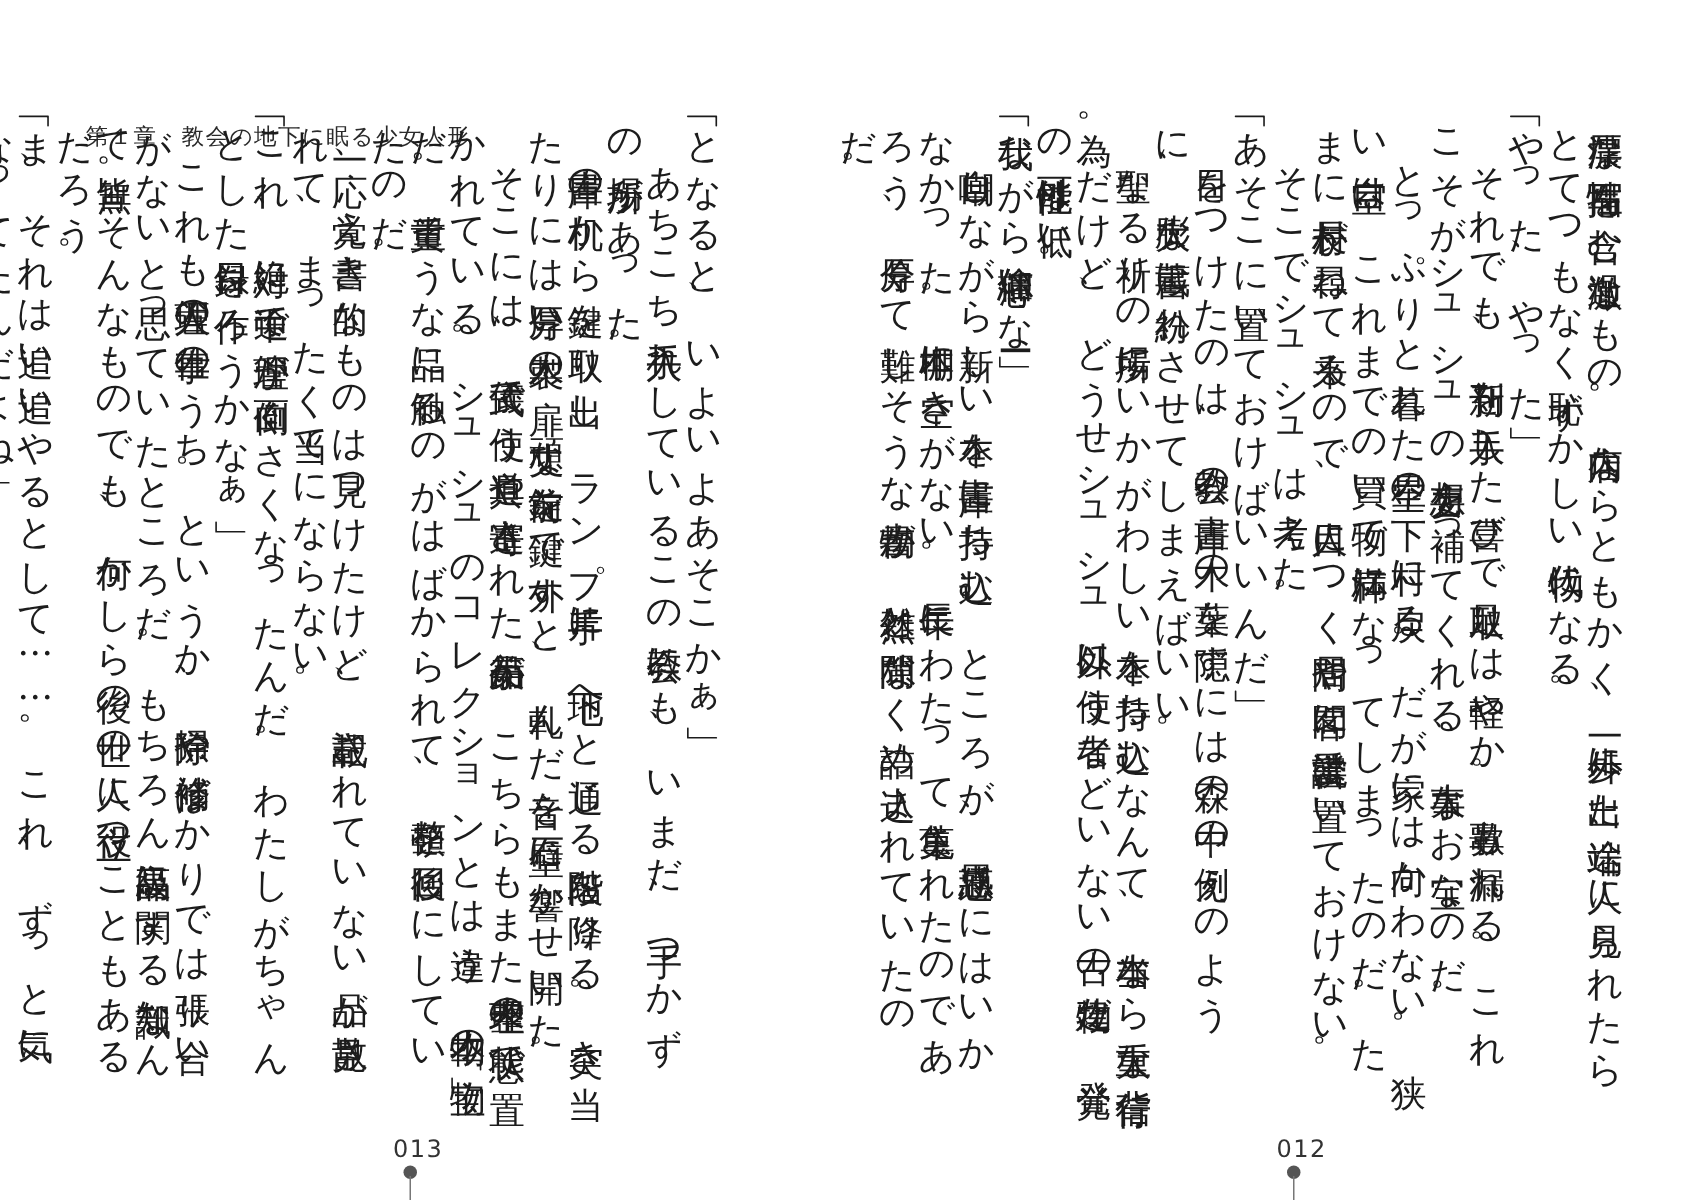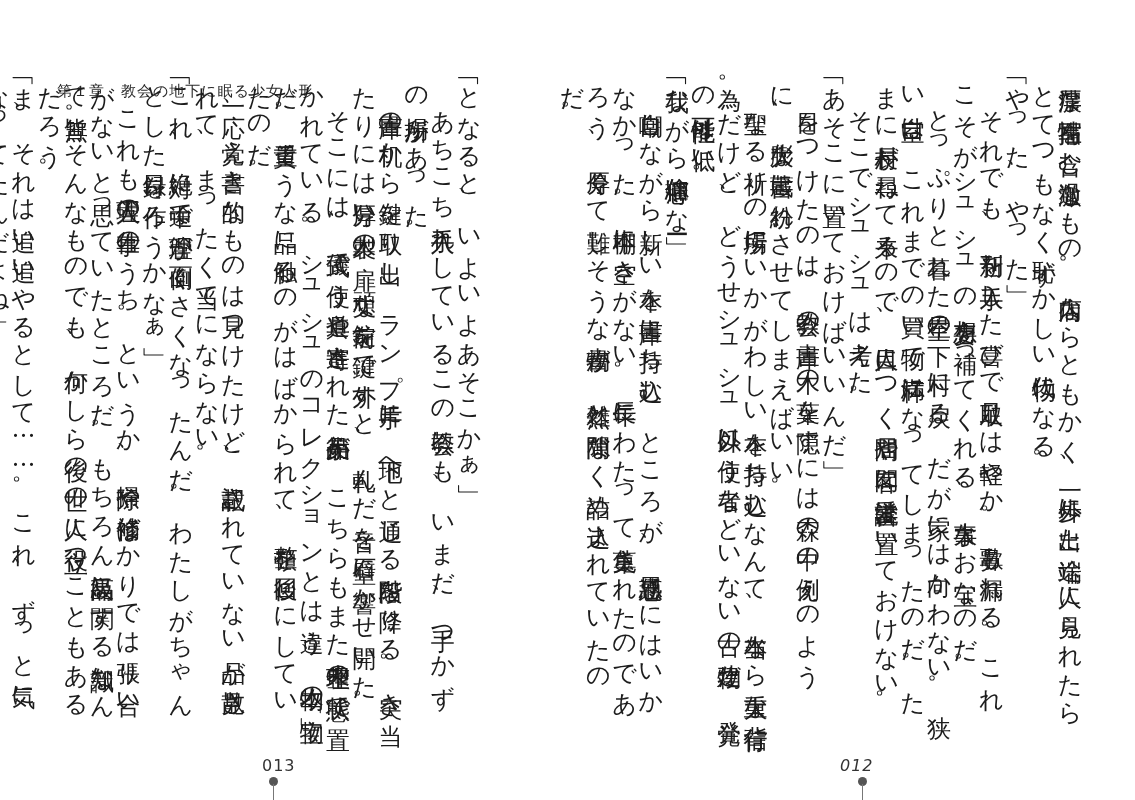--- a/index.html
+++ b/index.html
@@ -55,18 +55,18 @@
       <p class="para">「やった、やった」</p>
       <p class="para indent">それでも、新刊を入手した喜びで足取りは軽やか。鼻歌も漏れる。これこそがシュシュの妄想力を補ってくれる、大事なお宝なのだ。</p>
       <p class="para indent">とっぷりと暮れた星空の下、村に戻る。だが家には向かわない。狭い自室は、これまでの買い物で満杯になってしまったのだ。たまに村長が尋ねて来るので、人目につく居間や客間に愛読書は置いておけない。</p>
       <p class="para indent">そこでシュシュは考えた。</p>
       <p class="para">「あそこに置いておけばいいんだ」</p>
       <p class="para indent">目をつけたのは、教会の書庫。木の葉を隠すには森の中の例えのように、膨大な蔵書に紛れさせてしまえばいい。</p>
       <p class="para indent">聖なる祈りの場所にいかがわしい本を持ち込むなんて、本当なら重大な背信行為。だけど、どうせシュシュ以外に使う者などいない古の建物だ。発覚の可能性は低い。</p>
       <p class="para">「我ながら信仰心薄いなー」</p>
       <p class="para indent">自嘲しながら新しい本を書庫に持ち込む。ところが、思惑通りにはいかなかった。本棚に空きがない。長年にわたって蒐集されたのであろう、分厚くて難しそうな書物が、雑然と隙間なく詰め込まれていたのだ。</p>
     </div>
-    <div class="folio" style="left:273px;font-style:italic;">012</div>
+    <div class="folio" style="left:284px;">012</div>
     <div class="folio-dot" style="left:291px;"></div>
     <div class="folio-line" style="left:295px;"></div>
   </div>
 
 </div>
 
 </body></html>

